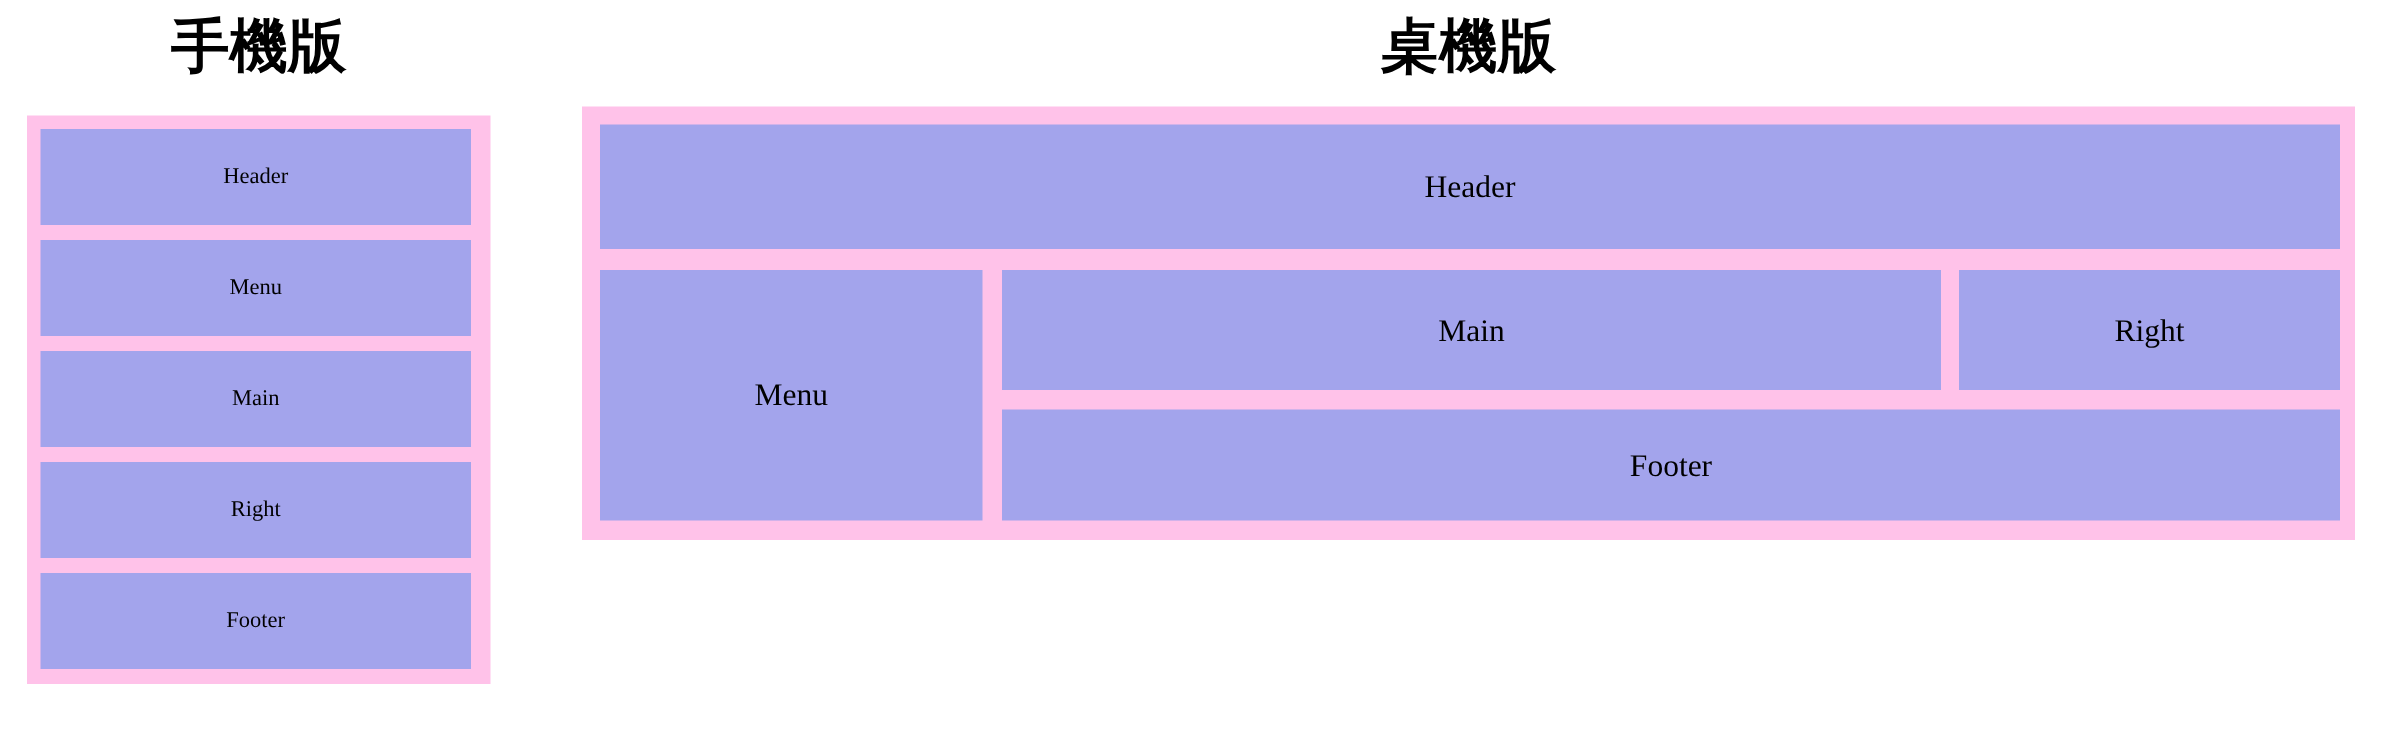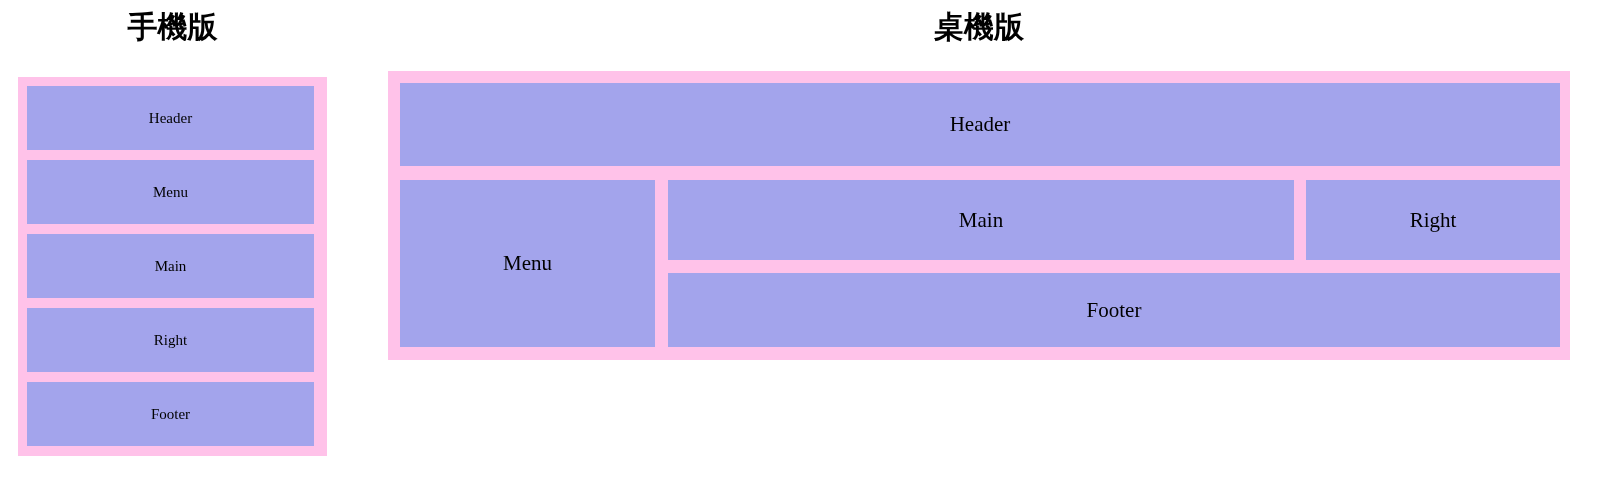--- a/index.html
+++ b/index.html
@@ -15,21 +15,21 @@
     overflow: hidden;
     font-family: "Liberation Serif", "DejaVu Serif", serif;
     color: #000000;
   }
 
   
   .section-title {
     position: absolute;
     font-family: "Liberation Sans", "DejaVu Sans", sans-serif;
     font-weight: bold;
-    font-size: 30px;
+    font-size: 39px;
     line-height: 1;
     color: #000000;
     white-space: nowrap;
     text-align: center;
   }
   #title-mobile {
     left: 0;
     top: 12px;
     width: 345px;
   }

